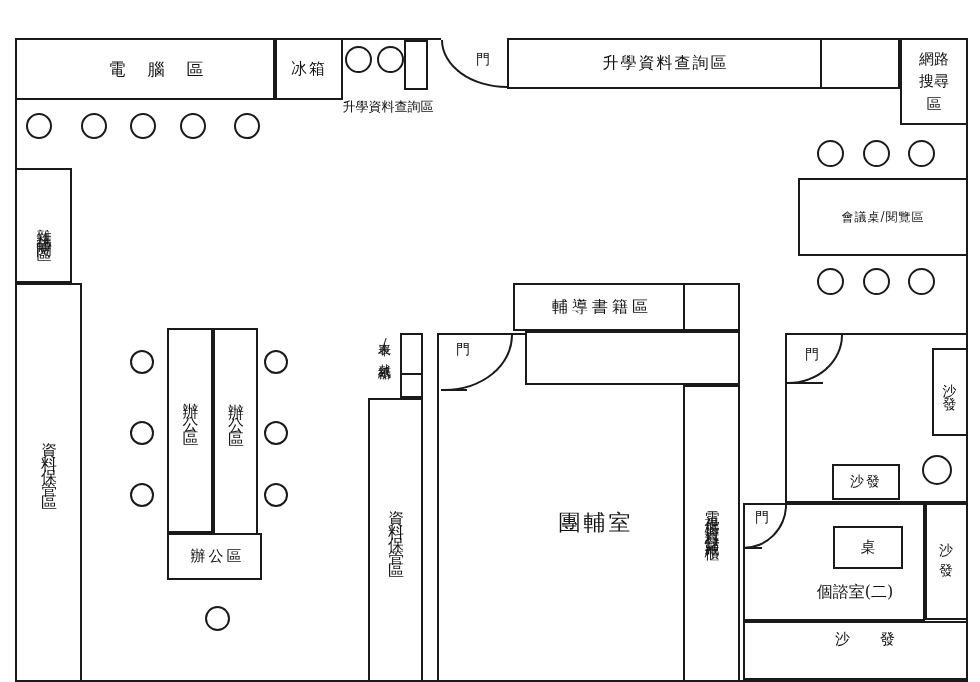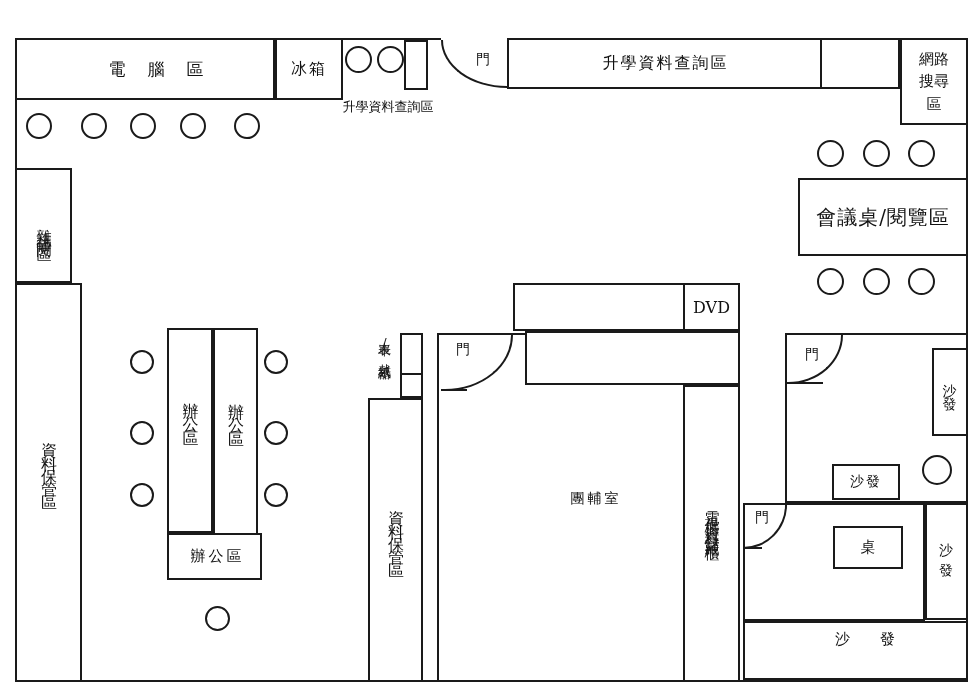--- a/index.html
+++ b/index.html
@@ -99,25 +99,25 @@
   <div class="box" style="left:368px;top:380px;width:55px;height:284px"></div>
   <div class="lbl" style="left:368px;top:380px;width:55px;height:284px">
     <span class="vtext" style="font-size:16px;letter-spacing:13px;padding-bottom:20px">資料保管區</span>
   </div>
 
   <div class="line" style="left:437px;top:315px;width:2px;height:349px"></div>
   <div class="line" style="left:437px;top:315px;width:90px;height:2px"></div>
   <div class="arc-br" style="left:445px;top:317px;width:68px;height:56px"></div>
   <div class="line" style="left:441px;top:371px;width:26px;height:2px"></div>
   <div class="lbl" style="left:448px;top:323px;width:30px;height:18px;font-size:14px">門</div>
-  <div class="lbl" style="left:523px;top:468px;width:140px;height:26px;font-size:14px;letter-spacing:3px;padding-left:3px">團輔室</div>
+  <div class="lbl" style="left:523px;top:492px;width:140px;height:26px;font-size:22px;letter-spacing:3px;padding-left:3px">團輔室</div>
 
   <div class="box" style="left:513px;top:265px;width:227px;height:48px"></div>
   <div class="line" style="left:683px;top:265px;width:2px;height:48px"></div>
-  <div class="lbl" style="left:683px;top:265px;width:57px;height:48px;font-size:16px">DVD</div>
+  <div class="lbl" style="left:513px;top:265px;width:170px;height:48px;font-size:16px;letter-spacing:4px;padding-left:4px">輔導書籍區</div>
 
   <div class="box" style="left:525px;top:313px;width:215px;height:54px"></div>
 
   <div class="box" style="left:683px;top:367px;width:57px;height:297px"></div>
   <div class="lbl" style="left:683px;top:367px;width:57px;height:297px">
     <span class="vtext" style="font-size:15px;letter-spacing:5px;padding-bottom:30px">電視櫃資料儲藏櫃</span>
   </div>
 
   <div class="box" style="left:785px;top:315px;width:183px;height:170px"></div>
   <div class="arc-br" style="left:788px;top:317px;width:55px;height:49px"></div>
@@ -130,30 +130,31 @@
   <div class="box" style="left:832px;top:446px;width:68px;height:36px"></div>
   <div class="lbl" style="left:832px;top:446px;width:68px;height:36px;font-size:14px;letter-spacing:2px">沙發</div>
   <div class="circle" style="left:922px;top:437px;width:30px;height:30px"></div>
 
   <div class="box" style="left:743px;top:485px;width:182px;height:118px"></div>
   <div class="arc-br" style="left:743px;top:487px;width:44px;height:44px"></div>
   <div class="line" style="left:744px;top:529px;width:18px;height:2px"></div>
   <div class="lbl" style="left:748px;top:491px;width:28px;height:18px;font-size:14px">門</div>
   <div class="box" style="left:833px;top:508px;width:70px;height:43px"></div>
   <div class="lbl" style="left:833px;top:508px;width:70px;height:43px;font-size:15px">桌</div>
+  <div class="lbl" style="left:785px;top:562px;width:140px;height:24px;font-size:16px">個諮室(二)</div>
   <div class="box" style="left:925px;top:485px;width:43px;height:117px"></div>
   <div class="lbl" style="left:925px;top:485px;width:43px;height:117px">
     <span class="vtext" style="font-size:14px;letter-spacing:20px;padding-bottom:20px">沙發</span>
   </div>
 
   <div class="box" style="left:743px;top:603px;width:225px;height:59px"></div>
   <div class="lbl" style="left:780px;top:611px;width:140px;height:20px;font-size:15px;letter-spacing:30px;padding-left:30px">沙發</div>
 
   <div class="box" style="left:798px;top:160px;width:170px;height:78px"></div>
-  <div class="lbl" style="left:798px;top:160px;width:170px;height:78px;font-size:20px;letter-spacing:1px">會議桌/閱覽區</div>
+  <div class="lbl" style="left:798px;top:160px;width:170px;height:78px;font-size:12px;letter-spacing:1px">會議桌/閱覽區</div>
   <div class="circle" style="left:817px;top:122px;width:27px;height:27px"></div>
   <div class="circle" style="left:863px;top:122px;width:27px;height:27px"></div>
   <div class="circle" style="left:908px;top:122px;width:27px;height:27px"></div>
   <div class="circle" style="left:817px;top:250px;width:27px;height:27px"></div>
   <div class="circle" style="left:863px;top:250px;width:27px;height:27px"></div>
   <div class="circle" style="left:908px;top:250px;width:27px;height:27px"></div>
 
 </div>
 
 </body></html>

